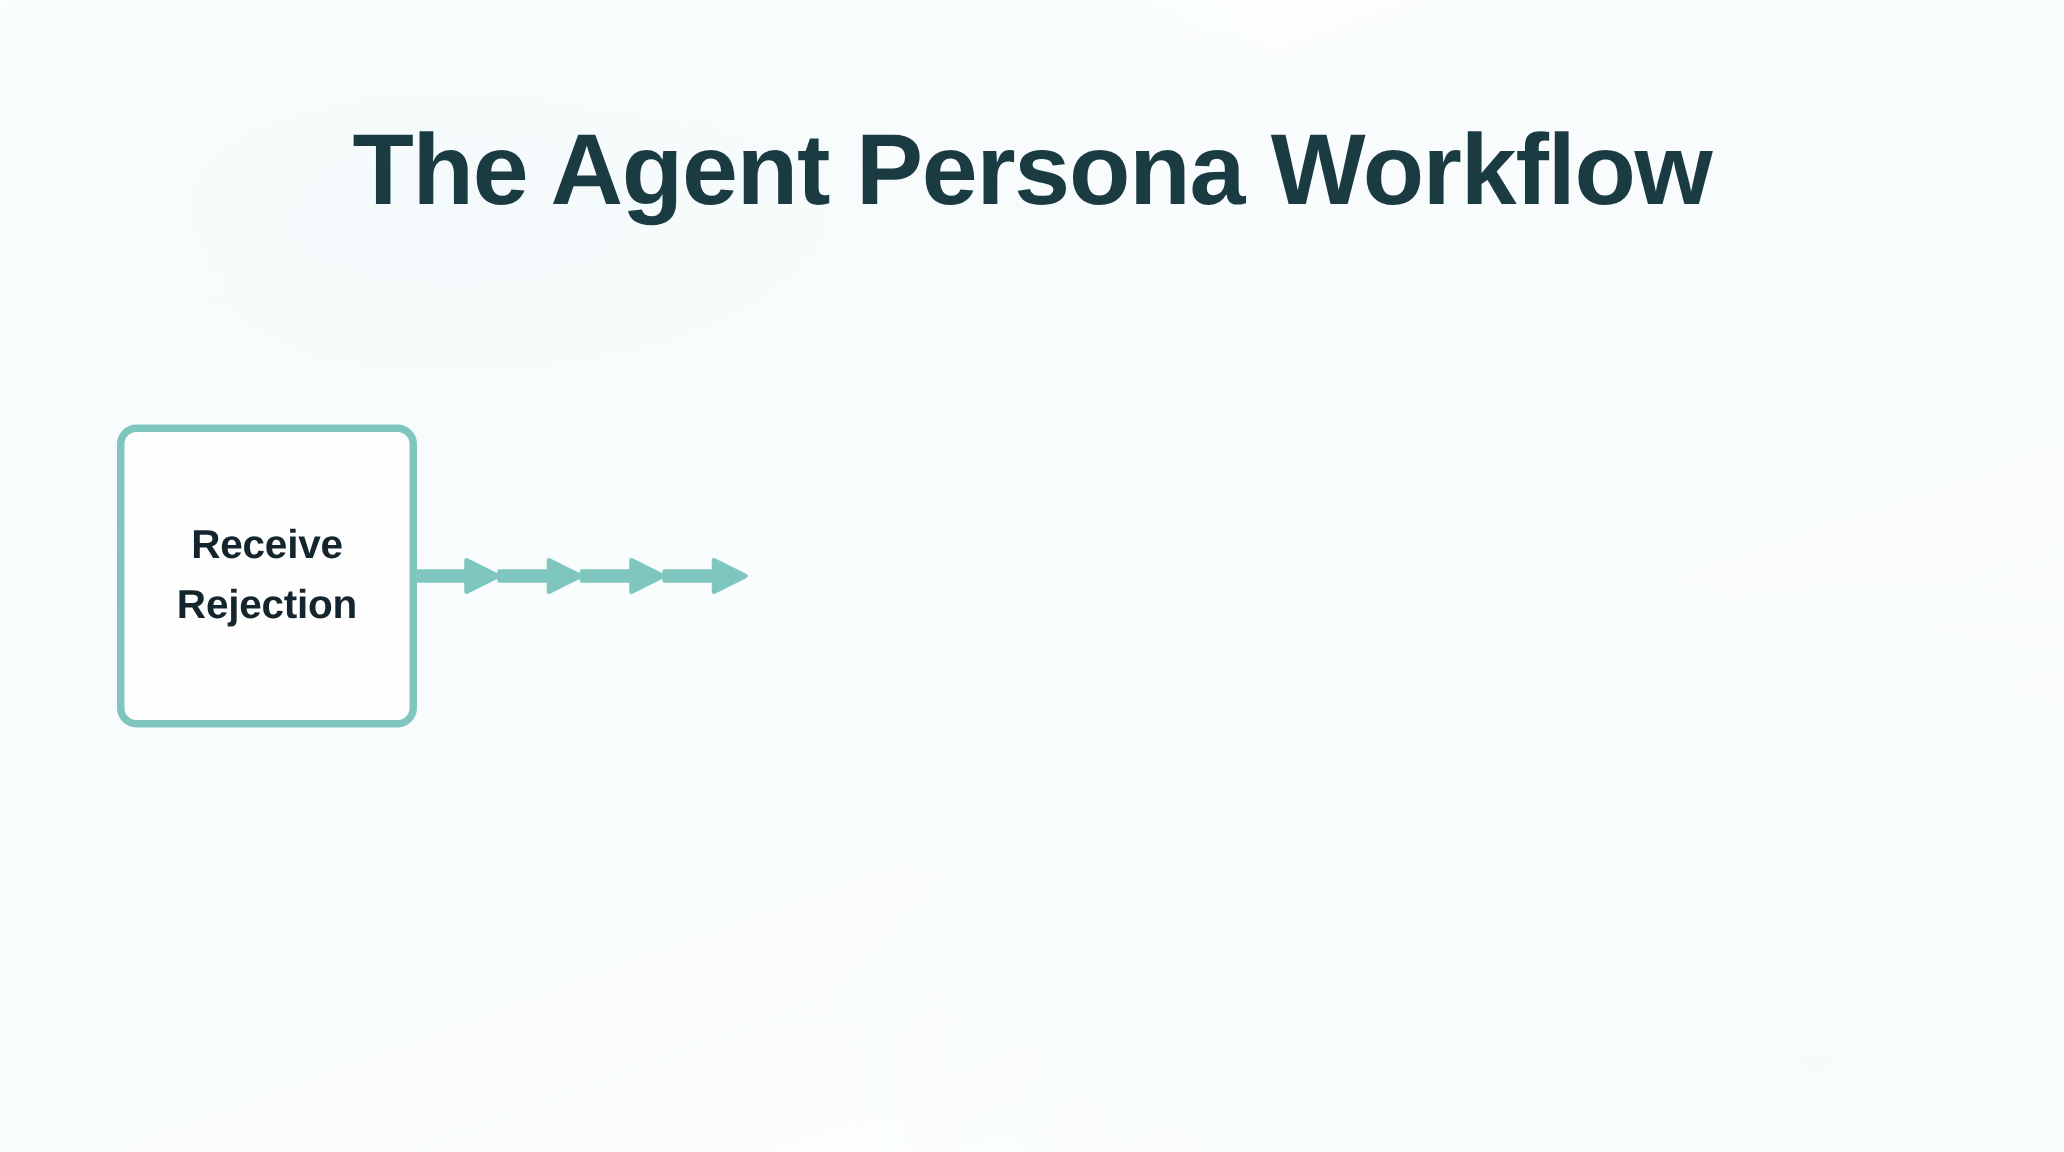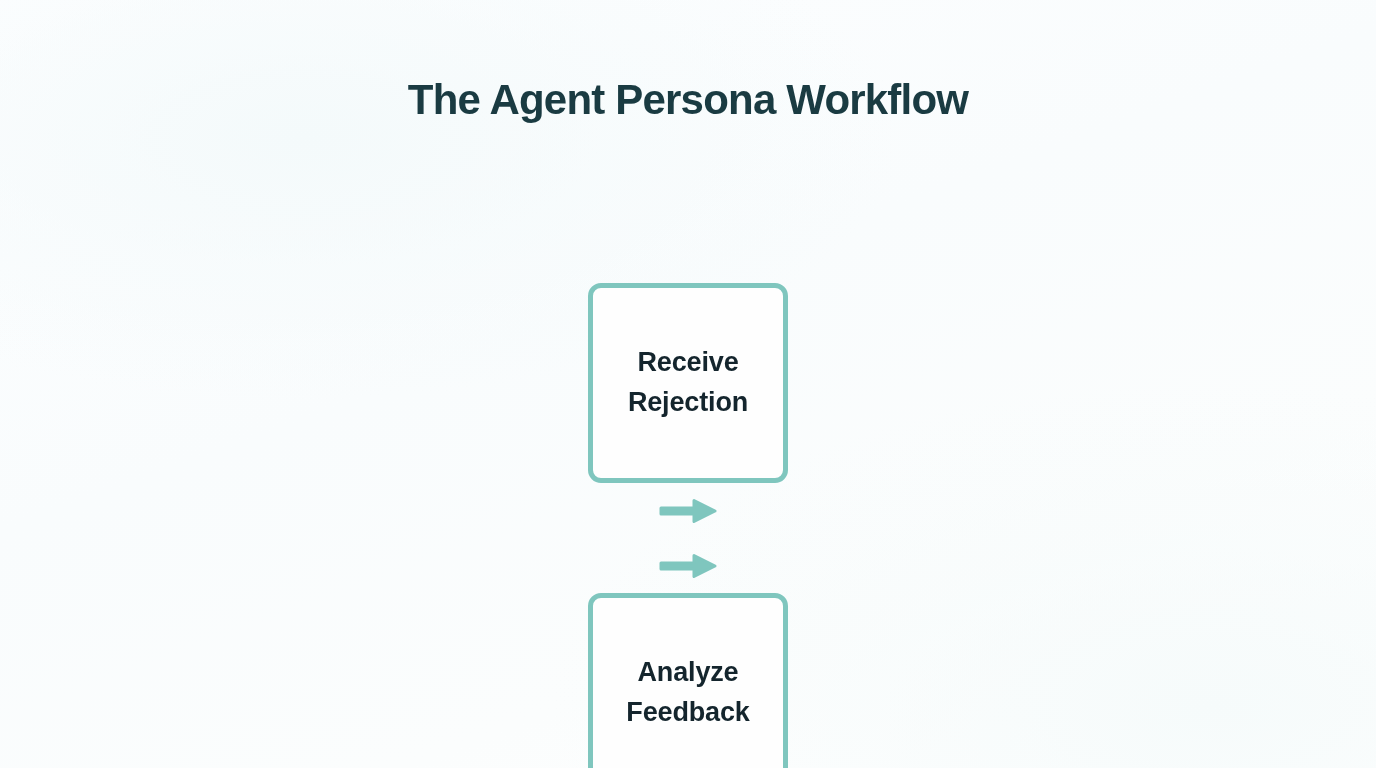--- a/index.html
+++ b/index.html
@@ -29,37 +29,36 @@
   
   #title-block {
     position: absolute;
     top: 78px;
     left: 0;
     width: 1376px;
     text-align: center;
   }
   #page-title {
     margin: 0;
-    font-size: 42px;
+    font-size: 67px;
     line-height: 1.06;
     font-weight: 700;
     letter-spacing: -0.8px;
     color: #1a3b42;
     white-space: nowrap;
   }
 
   
   #flow-row {
     position: absolute;
     top: 283px;
     left: 78px;
     width: 1220px;
     height: 202px;
     display: flex;
-    flex-direction: column;
     align-items: center;
   }
 
   .flow-node {
     position: relative;
     width: 200px;
     height: 202px;
     flex: 0 0 200px;
     box-sizing: border-box;
     background: #fefefe;
@@ -120,24 +119,20 @@
       </svg>
     </div>
 
 
     <div class="flow-arrow">
       <svg viewBox="0 0 55 44" xmlns="http://www.w3.org/2000/svg" aria-hidden="true">
         <path d="M0 19 H33 V11.5 L54 22 L33 32.5 V25 H0 Z" fill="#7fc6be" stroke="#7fc6be" stroke-width="3" stroke-linejoin="round"></path>
       </svg>
     </div>
 
-    <div class="flow-node">
-      <span class="flow-node-label">Analyze
-Feedback</span>
-    </div>
 
     <div class="flow-arrow">
       <svg viewBox="0 0 55 44" xmlns="http://www.w3.org/2000/svg" aria-hidden="true">
         <path d="M0 19 H33 V11.5 L54 22 L33 32.5 V25 H0 Z" fill="#7fc6be" stroke="#7fc6be" stroke-width="3" stroke-linejoin="round"></path>
       </svg>
     </div>
 
 
     <div class="flow-arrow">
       <svg viewBox="0 0 55 44" xmlns="http://www.w3.org/2000/svg" aria-hidden="true">

